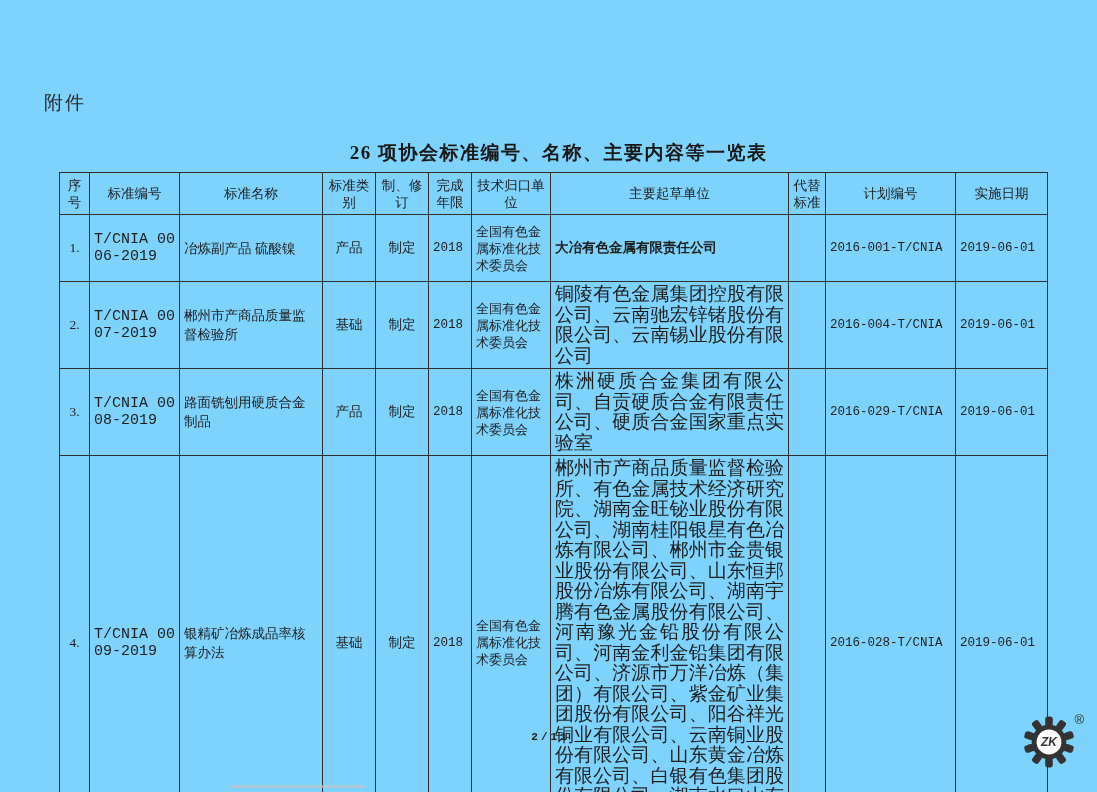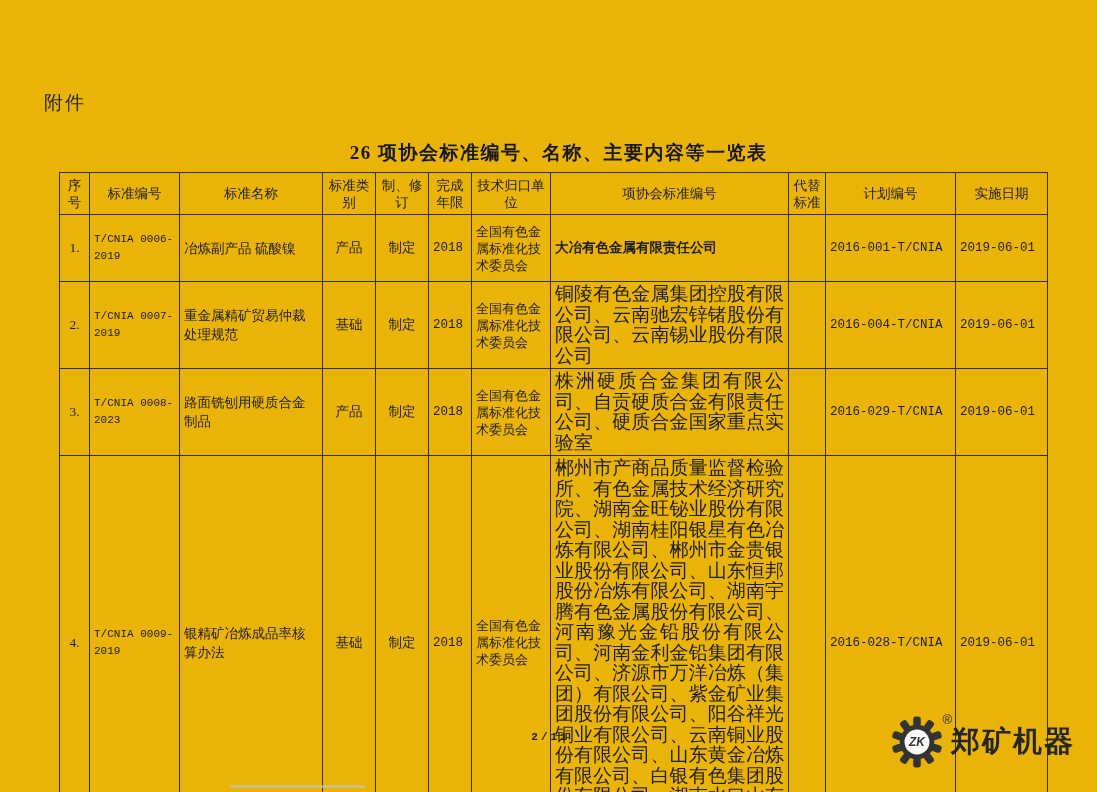--- a/index.html
+++ b/index.html
@@ -1,18 +1,18 @@
 <!DOCTYPE html>
 <html><head>
 <meta charset="utf-8">
 <style>
   html,body { margin:0; padding:0; background:#e8e8e6; }
   .sheet {
     position:relative; width:1097px; height:792px; margin:0 auto;
-    background:#eab308; overflow:hidden;
+    background:#7dd3fc; overflow:hidden;
     font-family:"Liberation Serif","DejaVu Serif",serif;
     color:#1e1e1e;
   }
   .attachment {
     position:absolute; left:44px; top:90px;
     font-size:19px; letter-spacing:2px; color:#2a2a2a;
   }
   .doc-title {
     position:absolute; left:16px; top:140px; width:1085px;
     text-align:center; font-size:19px; font-weight:bold;
@@ -29,21 +29,21 @@
   }
   .std-table th {
     font-weight:normal; text-align:center; line-height:17px;
     height:37px; padding:2px 2px; font-size:13.5px;
   }
   tr.row-std  { height:67px; }
   tr.row-tall { height:290px; }
   .c-center { text-align:center; }
   .c-code {
     font-family:"Liberation Mono","DejaVu Sans Mono",monospace;
-    font-size:11px; padding-left:7px; line-height:17px;
+    font-size:15px; padding-left:7px; line-height:17px;
   }
   .c-name { padding-left:7px; line-height:19px; }
   .c-tech { text-align:left; line-height:17px; padding:2px 3px; font-size:13px; }
   .c-draft { padding:3px 7px; text-align:justify; line-height:20.5px; font-size:19px; }
   .c-draft-single { padding:3px 7px; text-align:left; line-height:20.5px; font-size:13.5px;font-weight:bold; }
   .c-mono {
     font-family:"Liberation Mono","DejaVu Sans Mono",monospace;
     font-size:12.5px; text-align:left;
   }
   .page-number {
@@ -96,21 +96,21 @@
     </colgroup>
     <thead>
       <tr>
         <th>序号</th>
         <th>标准编号</th>
         <th>标准名称</th>
         <th>标准类别</th>
         <th>制、修订</th>
         <th>完成年限</th>
         <th>技术归口单位</th>
-        <th>项协会标准编号</th>
+        <th>主要起草单位</th>
         <th>代替标准</th>
         <th>计划编号</th>
         <th>实施日期</th>
       </tr>
     </thead>
     <tbody>
       <tr class="row-std">
         <td class="c-center">1.</td>
         <td class="c-code">T/CNIA 0006-2019</td>
         <td class="c-name">冶炼副产品 硫酸镍</td>
@@ -119,33 +119,33 @@
         <td class="c-center c-mono">2018</td>
         <td class="c-tech">全国有色金属标准化技术委员会</td>
         <td class="c-draft-single">大冶有色金属有限责任公司</td>
         <td></td>
         <td class="c-mono">2016-001-T/CNIA</td>
         <td class="c-mono">2019-06-01</td>
       </tr>
       <tr class="row-std">
         <td class="c-center">2.</td>
         <td class="c-code">T/CNIA 0007-2019</td>
-        <td class="c-name">重金属精矿贸易仲裁处理规范</td>
+        <td class="c-name">郴州市产商品质量监督检验所</td>
         <td class="c-center">基础</td>
         <td class="c-center">制定</td>
         <td class="c-center c-mono">2018</td>
         <td class="c-tech">全国有色金属标准化技术委员会</td>
         <td class="c-draft">铜陵有色金属集团控股有限公司、云南驰宏锌锗股份有限公司、云南锡业股份有限公司</td>
         <td></td>
         <td class="c-mono">2016-004-T/CNIA</td>
         <td class="c-mono">2019-06-01</td>
       </tr>
       <tr class="row-std">
         <td class="c-center">3.</td>
-        <td class="c-code">T/CNIA 0008-2023</td>
+        <td class="c-code">T/CNIA 0008-2019</td>
         <td class="c-name">路面铣刨用硬质合金制品</td>
         <td class="c-center">产品</td>
         <td class="c-center">制定</td>
         <td class="c-center c-mono">2018</td>
         <td class="c-tech">全国有色金属标准化技术委员会</td>
         <td class="c-draft">株洲硬质合金集团有限公司、自贡硬质合金有限责任公司、硬质合金国家重点实验室</td>
         <td></td>
         <td class="c-mono">2016-029-T/CNIA</td>
         <td class="c-mono">2019-06-01</td>
       </tr>
@@ -183,18 +183,17 @@
             <rect x="20.5" y="0.5" width="7" height="9" rx="2.5" transform="rotate(288 24 24)"></rect>
             <rect x="20.5" y="0.5" width="7" height="9" rx="2.5" transform="rotate(324 24 24)"></rect>
           </g>
           <circle cx="24" cy="24" r="16"></circle>
         </g>
         <circle cx="24" cy="24" r="11.5" fill="#fcfcfa"></circle>
         <text x="24" y="28" text-anchor="middle" font-family="Liberation Sans, sans-serif" font-style="italic" font-weight="bold" font-size="11" fill="#333333">ZK</text>
       </svg>
       <span class="reg-mark">®</span>
     </div>
-    <span class="brand-name">郑矿机器</span>
   </div>
 
   <div class="smudge"></div>
 
 </div>
 
 </body></html>

